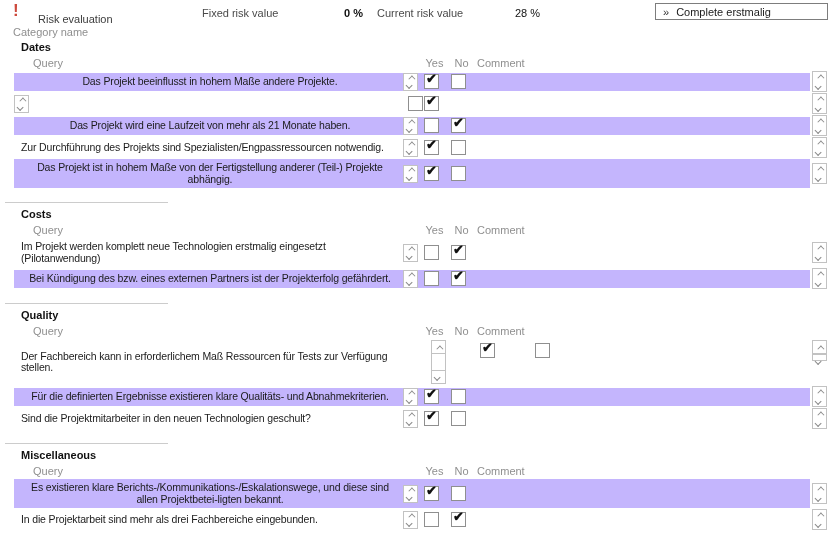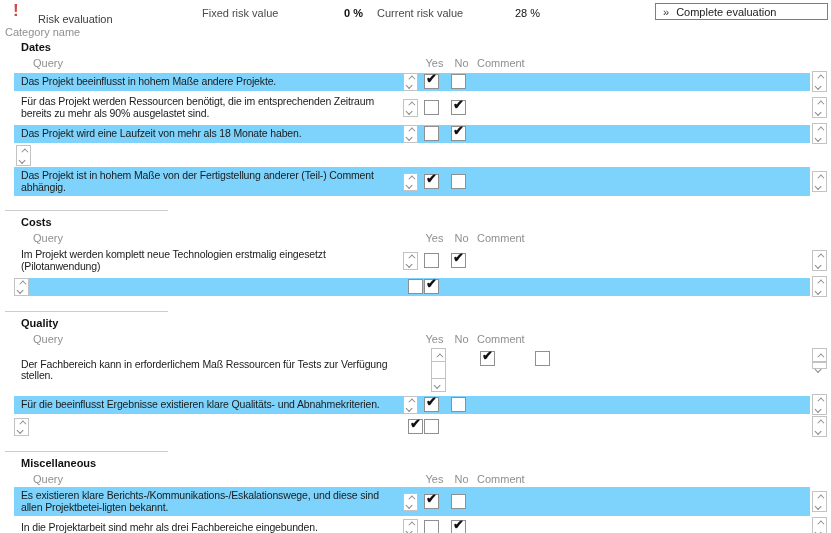--- a/index.html
+++ b/index.html
@@ -12,36 +12,36 @@
   .t-title { position:absolute; left:38px; top:7px; color:#3c3c3c;margin-top:6px; }
   .t-label1 { position:absolute; left:202px; top:7px; color:#4a4a4a; }
   .t-val1 { position:absolute; left:344px; top:7px; font-weight:bold; color:#111; }
   .t-label2 { position:absolute; left:377px; top:7px; color:#4a4a4a; }
   .t-val2 { position:absolute; left:515px; top:7px; font-weight:normal; color:#111; }
   .complete-btn { position:absolute; left:655px; top:3px; width:173px; height:17px;
     border:1px solid #7d7d7d; background:#fff; display:flex; align-items:center;
     gap:7px; padding-left:7px; cursor:pointer; font-size:11px; color:#1b1b1b; }
   .complete-btn .chevrons { font-size:11px; color:#333; }
 
-  .category-name { position:absolute; left:5px; top:26px; color:#8f8f8f; }
+  .category-name { position:absolute; left:13px; top:26px; color:#8f8f8f; }
 
   
   .content { position:absolute; top:40px; left:0; width:831px; }
   .sep { width:163px; border-top:1px solid #cccccc; margin:14px 0 5px 5px; }
   .sec-title { font-weight:bold; color:#111; margin:1px 0 4px 21px; font-size:11px; }
   .col-header, .row { display:grid; grid-template-columns:389px 16px 27px 27px 1fr; }
   .col-header { margin:3px 3px 2px 14px; color:#8f8f8f; }
   .col-header .ch-q { padding-left:19px; }
   .col-header .ch-yes, .col-header .ch-no { padding-left:4px;text-align:center; }
   .col-header .ch-comment { padding-left:4px; }
 
   .rows { margin-left:14px; margin-right:3px; }
   .row-line { display:flex; align-items:center; margin-bottom:1px; }
   .row { flex:1; min-height:18px; background:#fff; align-items:center; }
-  .row.shaded { background:#7dd3fc; }
+  .row.shaded { background:#c4b5fd;text-align:center; }
   .row-line.tall .row { min-height:46px;gap:28px; }
 
   .q { font-size:10.5px; letter-spacing:-0.15px; line-height:11.5px; padding:3px 4px 3px 7px; align-self:center; }
 
   
   .spinner { width:15px; height:18px; border:1px solid #c2c2c2; background:#fff;
     display:flex; flex-direction:column; align-self:center; cursor:pointer; }
   .spin-cell { flex:0 0 50%; display:flex; align-items:center; justify-content:center; }
   .spin-mid { display:none; }
   .chev { width:5px; height:5px; border-top:1px solid #8a8a8a; border-right:1px solid #8a8a8a; display:block; }
@@ -72,21 +72,21 @@
 
 <div class="topbar">
   <span class="alert">!</span>
   <span class="t-title">Risk evaluation</span>
   <span class="t-label1">Fixed risk value</span>
   <span class="t-val1">0 %</span>
   <span class="t-label2">Current risk value</span>
   <span class="t-val2">28 %</span>
   <button class="complete-btn">
     <span class="chevrons">»</span>
-    <span>Complete evaluation</span>
+    <span>Complete erstmalig</span>
   </button>
 </div>
 
 <div class="category-name">Category name</div>
 
 <div class="content">
 
   <div class="section">
     <div class="sec-title">Dates</div>
     <div class="col-header">
@@ -124,21 +124,20 @@
               </span>
 
         <span class="spin-cell bottom">
                 <i class="chev down"></i>
               </span>
       </div>
     </div>
   </div>
         <div class="row-line">
     <div class="row">
-      <div class="q">Für das Projekt werden Ressourcen benötigt, die im entsprechenden Zeitraum bereits zu mehr als 90% ausgelastet sind.</div>
       <div class="spinner">
         <span class="spin-cell top">
                 <i class="chev up"></i>
               </span>
 
         <span class="spin-cell bottom">
                 <i class="chev down"></i>
               </span>
       </div>
       <div class="cb-wrap">
@@ -156,66 +155,85 @@
               </span>
 
         <span class="spin-cell bottom">
                 <i class="chev down"></i>
               </span>
       </div>
     </div>
   </div>
         <div class="row-line">
     <div class="row shaded">
-      <div class="q">Das Projekt wird eine Laufzeit von mehr als 18 Monate haben.</div>
-      <div class="spinner">
-        <span class="spin-cell top">
-                <i class="chev up"></i>
-              </span>
-
-        <span class="spin-cell bottom">
-                <i class="chev down"></i>
-              </span>
-      </div>
-      <div class="cb-wrap">
-        <div class="checkbox"></div>
-      </div>
-      <div class="cb-wrap">
-        <div class="checkbox checked"></div>
-      </div>
-      <div class="comment-field"></div>
-    </div>
-    <div class="right-spin">
-      <div class="spinner">
-        <span class="spin-cell top">
-                <i class="chev up"></i>
-              </span>
-
-        <span class="spin-cell bottom">
-                <i class="chev down"></i>
-              </span>
-      </div>
-    </div>
-  </div>
-        <div class="row-line">
+      <div class="q">Das Projekt wird eine Laufzeit von mehr als 21 Monate haben.</div>
+      <div class="spinner">
+        <span class="spin-cell top">
+                <i class="chev up"></i>
+              </span>
+
+        <span class="spin-cell bottom">
+                <i class="chev down"></i>
+              </span>
+      </div>
+      <div class="cb-wrap">
+        <div class="checkbox"></div>
+      </div>
+      <div class="cb-wrap">
+        <div class="checkbox checked"></div>
+      </div>
+      <div class="comment-field"></div>
+    </div>
+    <div class="right-spin">
+      <div class="spinner">
+        <span class="spin-cell top">
+                <i class="chev up"></i>
+              </span>
+
+        <span class="spin-cell bottom">
+                <i class="chev down"></i>
+              </span>
+      </div>
+    </div>
+  </div>
+        <div class="row-line">
+    <div class="row">
+      <div class="q">Zur Durchführung des Projekts sind Spezialisten/Engpassressourcen notwendig.</div>
+      <div class="spinner">
+        <span class="spin-cell top">
+                <i class="chev up"></i>
+              </span>
+
+        <span class="spin-cell bottom">
+                <i class="chev down"></i>
+              </span>
+      </div>
+      <div class="cb-wrap">
+        <div class="checkbox checked"></div>
+      </div>
+      <div class="cb-wrap">
+        <div class="checkbox"></div>
+      </div>
+      <div class="comment-field"></div>
+    </div>
     <div class="right-spin">
       <div class="spinner">
         <span class="spin-cell top">
                 <i class="chev up"></i>
               </span>
 
         <span class="spin-cell bottom">
                 <i class="chev down"></i>
               </span>
       </div>
     </div>
   </div>
         <div class="row-line">
     <div class="row shaded">
-      <div class="q">Das Projekt ist in hohem Maße von der Fertigstellung anderer (Teil-) Comment abhängig.</div>
+      <div class="q">Das Projekt ist in hohem Maße von der Fertigstellung anderer (Teil-) Projekte abhängig.</div>
       <div class="spinner">
         <span class="spin-cell top">
                 <i class="chev up"></i>
               </span>
 
         <span class="spin-cell bottom">
                 <i class="chev down"></i>
               </span>
       </div>
       <div class="cb-wrap">
@@ -279,20 +297,21 @@
               </span>
 
         <span class="spin-cell bottom">
                 <i class="chev down"></i>
               </span>
       </div>
     </div>
   </div>
         <div class="row-line">
     <div class="row shaded">
+      <div class="q">Bei Kündigung des bzw. eines externen Partners ist der Projekterfolg gefährdert.</div>
       <div class="spinner">
         <span class="spin-cell top">
                 <i class="chev up"></i>
               </span>
 
         <span class="spin-cell bottom">
                 <i class="chev down"></i>
               </span>
       </div>
       <div class="cb-wrap">
@@ -356,21 +375,21 @@
               </span>
         <span class="spin-mid"></span>
         <span class="spin-cell bottom">
                 <i class="chev down"></i>
               </span>
       </div>
     </div>
   </div>
         <div class="row-line">
     <div class="row shaded">
-      <div class="q">Für die beeinflusst Ergebnisse existieren klare Qualitäts- und Abnahmekriterien.</div>
+      <div class="q">Für die definierten Ergebnisse existieren klare Qualitäts- und Abnahmekriterien.</div>
       <div class="spinner">
         <span class="spin-cell top">
                 <i class="chev up"></i>
               </span>
 
         <span class="spin-cell bottom">
                 <i class="chev down"></i>
               </span>
       </div>
       <div class="cb-wrap">
@@ -388,20 +407,21 @@
               </span>
 
         <span class="spin-cell bottom">
                 <i class="chev down"></i>
               </span>
       </div>
     </div>
   </div>
         <div class="row-line">
     <div class="row">
+      <div class="q">Sind die Projektmitarbeiter in den neuen Technologien geschult?</div>
       <div class="spinner">
         <span class="spin-cell top">
                 <i class="chev up"></i>
               </span>
 
         <span class="spin-cell bottom">
                 <i class="chev down"></i>
               </span>
       </div>
       <div class="cb-wrap">

